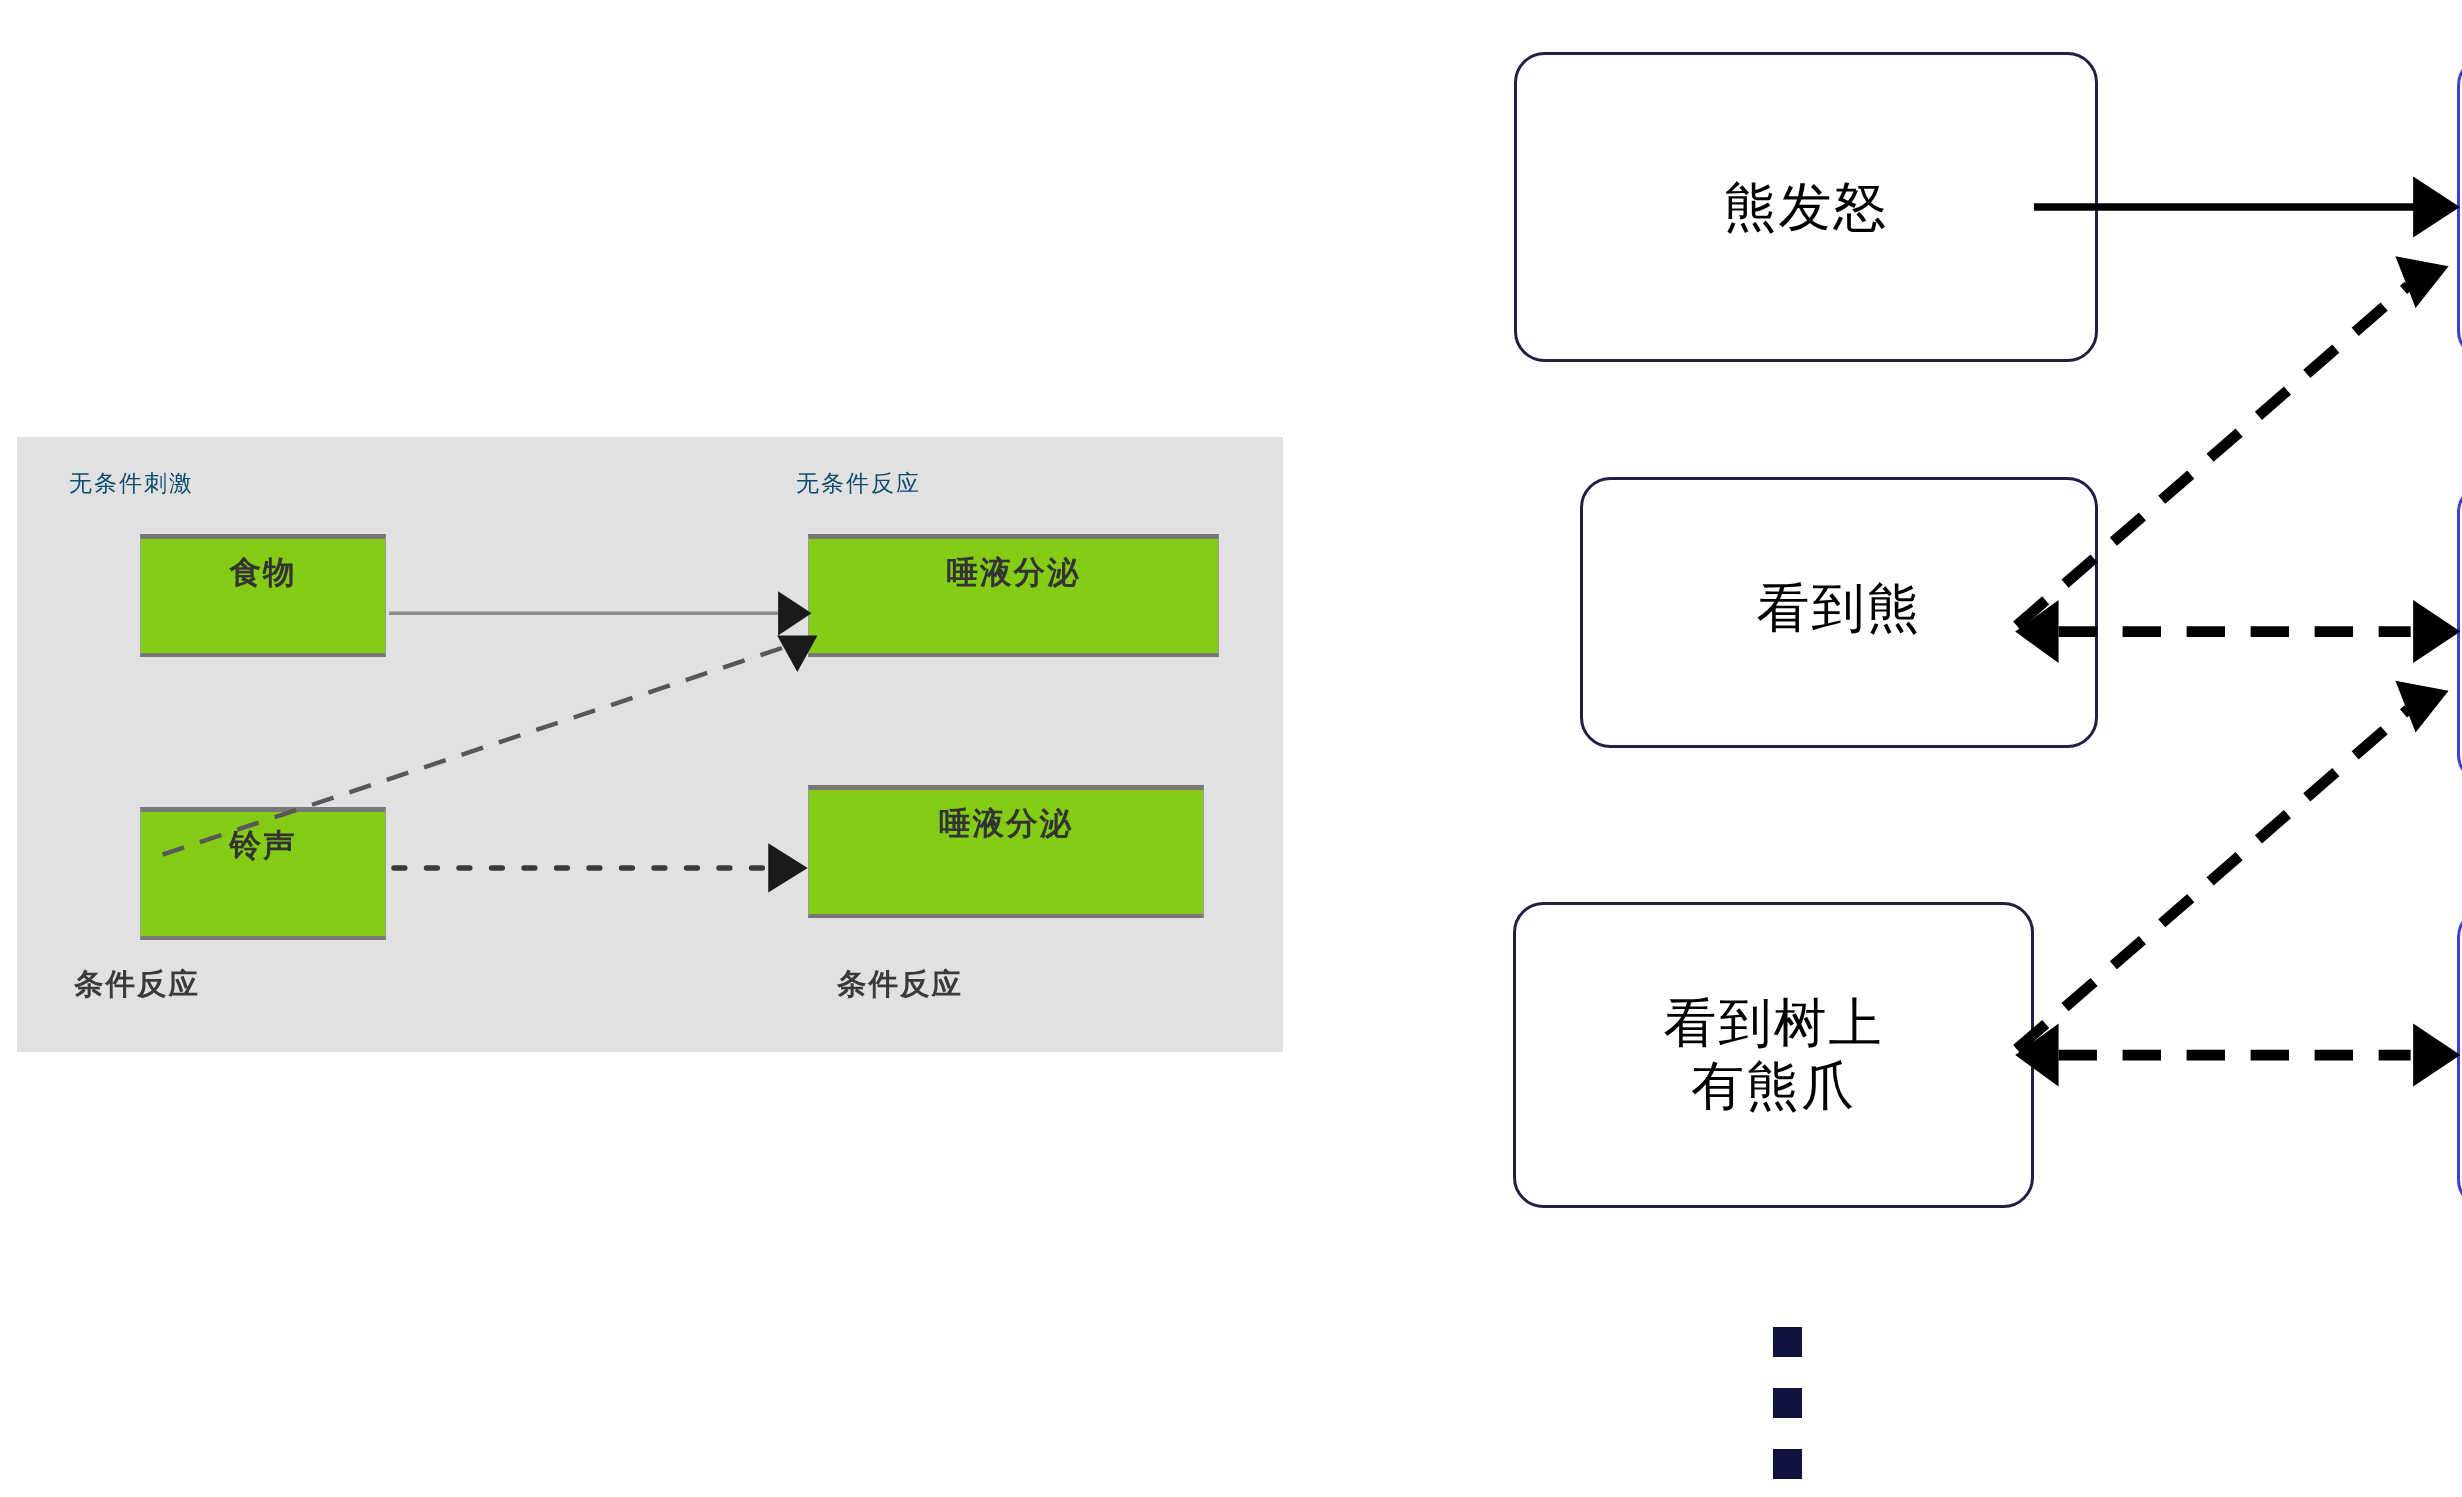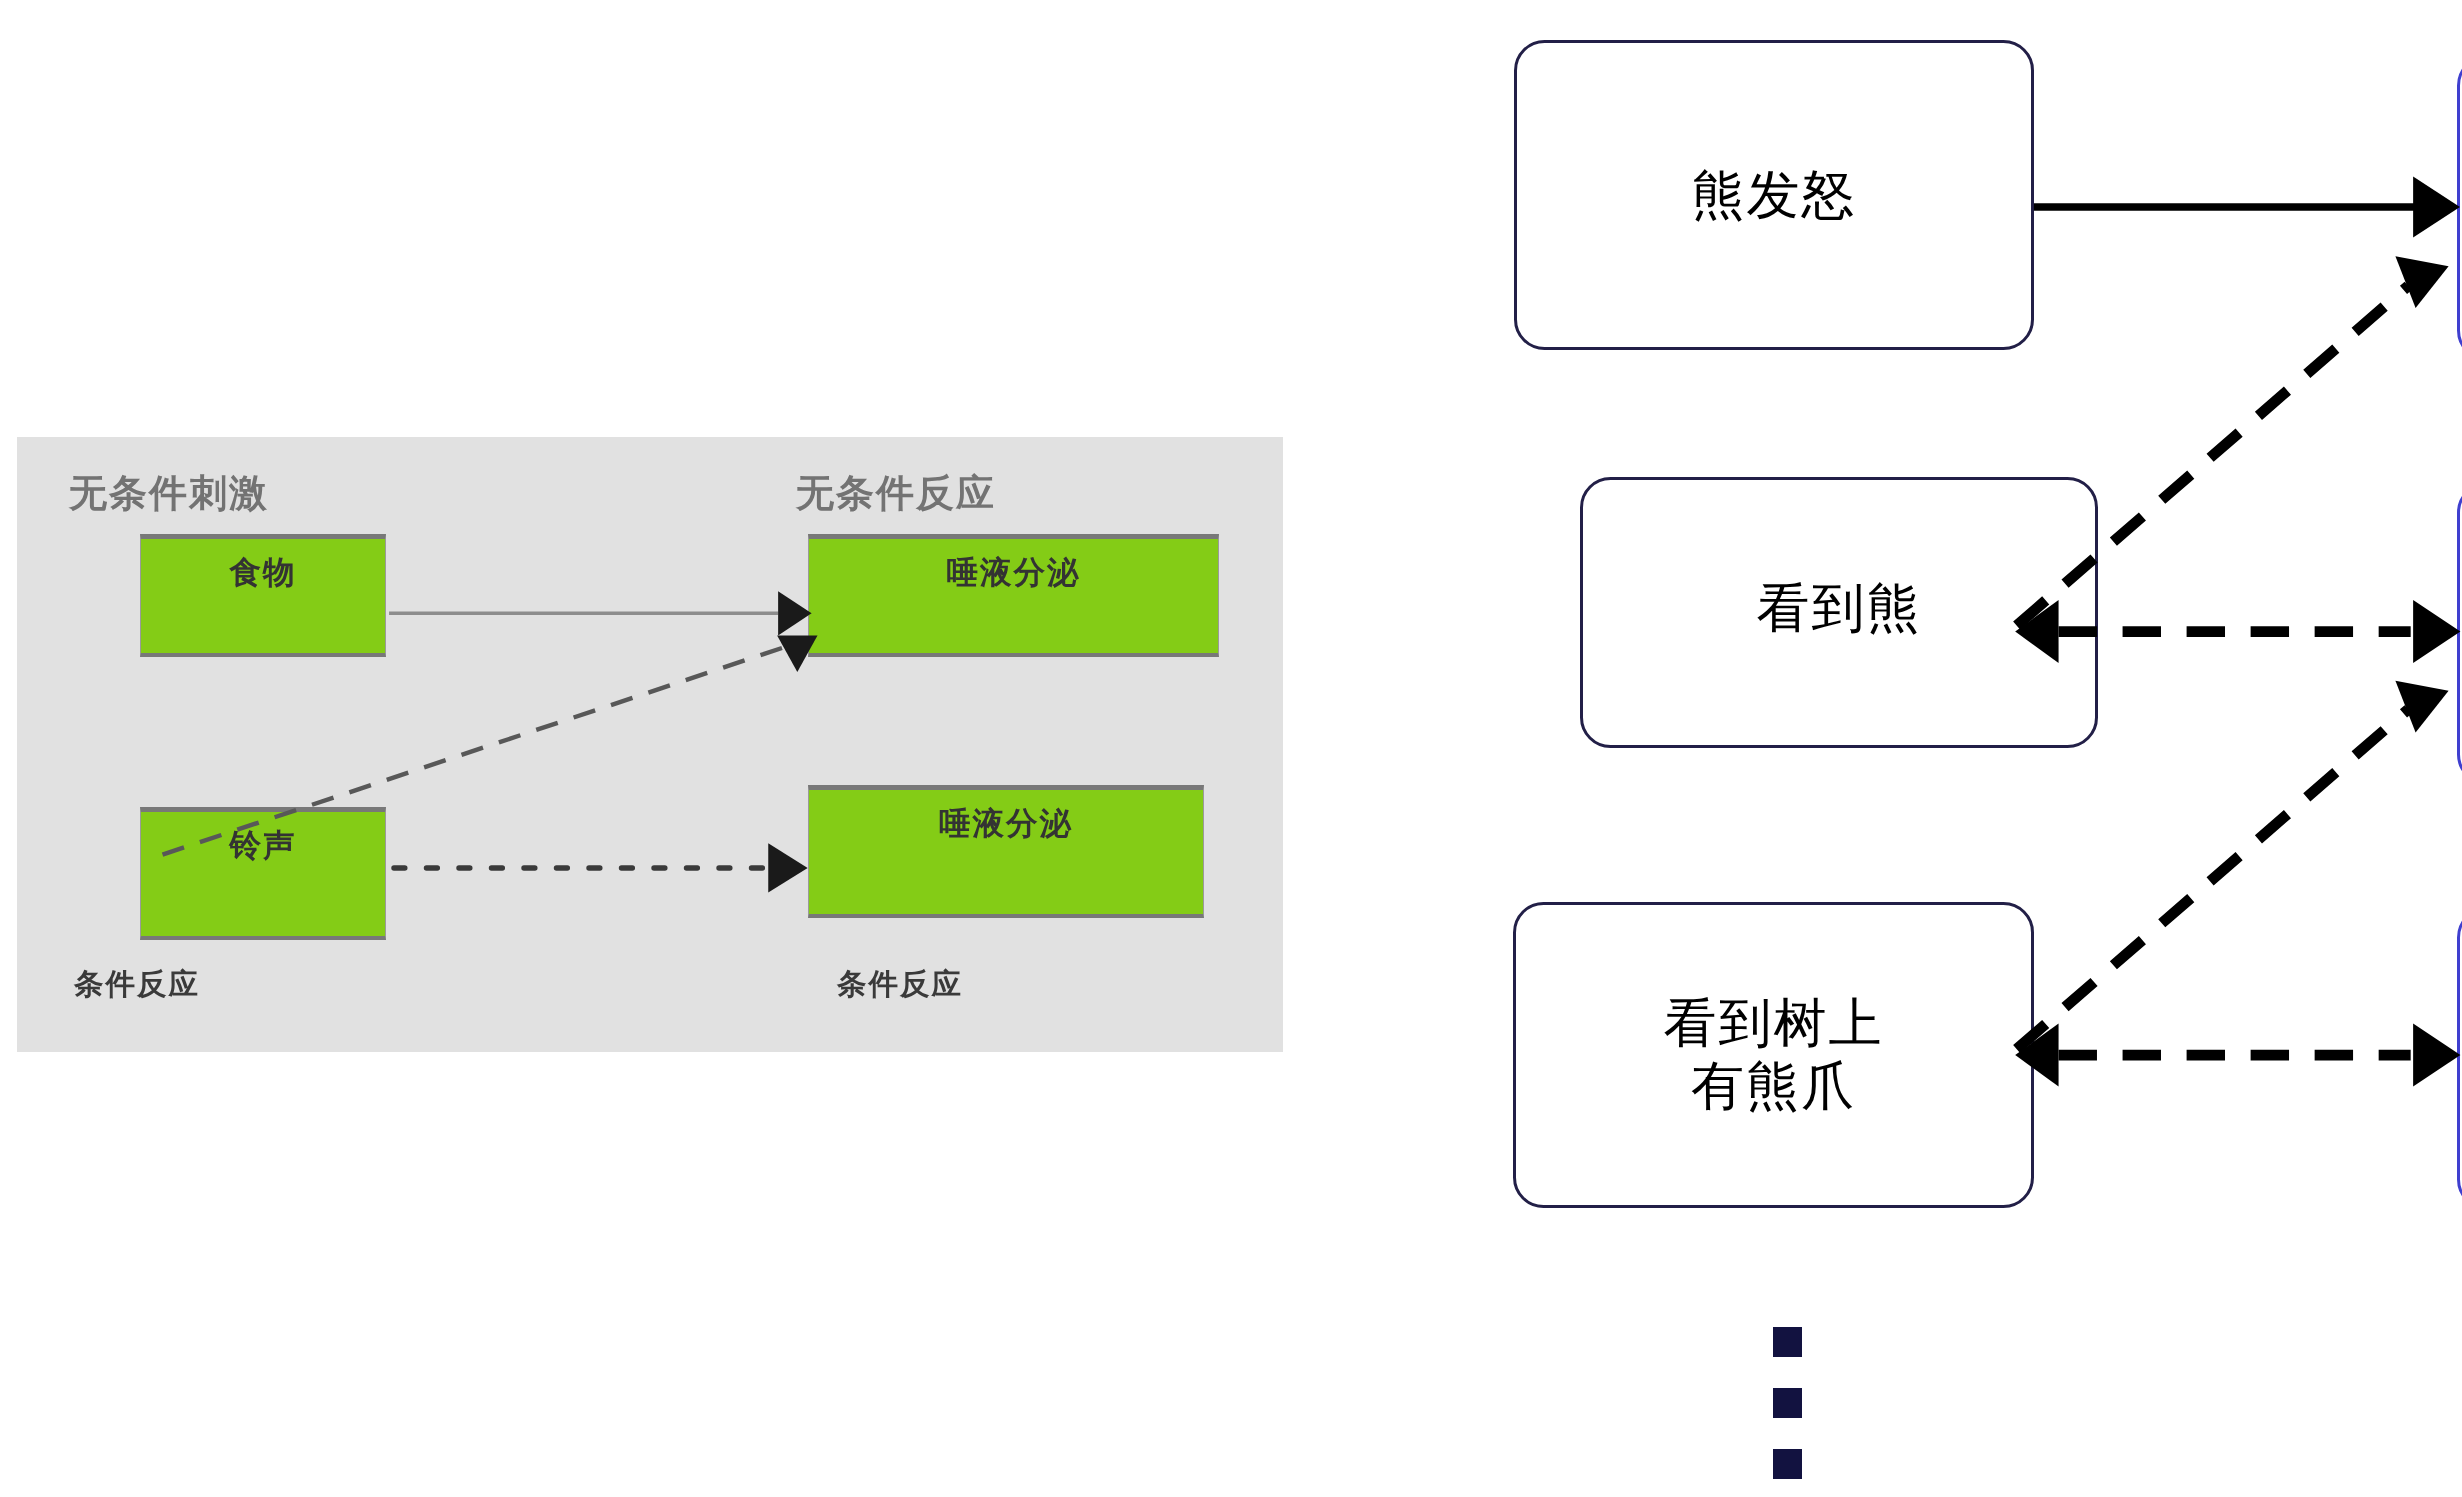--- a/index.html
+++ b/index.html
@@ -2,21 +2,21 @@
 <html style="font-size:7.9px"><head>
 <meta charset="utf-8">
 <style>
   html,body{margin:0;padding:0;background:#fff;}
   body{width:3306px;height:1498px;position:relative;overflow:hidden;
        font-family:"Liberation Sans","DejaVu Sans",sans-serif;}
 
   
   #pavlov-panel{position:absolute;left:17px;top:437px;width:1266px;height:615px;
                 background:#e1e1e1;}
-  .pv-head{position:absolute;font-size:38px;color:#737373;font-weight:700;
+  .pv-head{position:absolute;font-size:23px;color:#0c4a6e;font-weight:400;
            letter-spacing:2px;white-space:nowrap;}
   #pv-head-us{left:69px;top:468px;}
   #pv-head-ur{left:796px;top:468px;}
   .pv-foot{position:absolute;font-size:29.5px;color:#3a3a3a;font-weight:700;
            letter-spacing:2px;white-space:nowrap;}
   #pv-foot-cs{left:74px;top:965px;}
   #pv-foot-cr{left:837px;top:965px;font-family:Liberation Serif, serif;}
 
   .pv-box{position:absolute;background:#84cc16;box-sizing:border-box;
           border:1.5px solid #9a9a9a;border-top:5.4px solid #787878;
@@ -34,21 +34,21 @@
 
   
   .node{position:absolute;box-sizing:border-box;background:#fff;
         border-radius:30.5px;display:flex;align-items:center;
         justify-content:center;text-align:center;}
   .node.nv-left{border:3.9px solid #221f47;}
   .node.nv-right{border:3.9px solid #3f3fcf;}
   .node-label{font-size:53px;color:#000;font-weight:400;
               letter-spacing:2px;line-height:1.18;}
 
-  #node-bear-angry {left:1514px; top:40px;  width:520px; height:310px;}
+  #node-bear-angry {left:1514px; top:52px;  width:584px; height:310px;}
   #node-see-bear   {left:1580px; top:477px;  width:518px; height:271px;font-family:Liberation Mono, monospace;}
   #node-claw       {left:1513px; top:902px; width:521px; height:306px;}
   #node-reward     {left:2457px; top:55px;  width:492px; height:306px;}
   #node-vsp        {left:2457px; top:482px;  width:492px; height:303px;}
   #node-vs         {left:2457px; top:907px; width:492px; height:303px;}
 
   #rl-svg{position:absolute;left:0;top:0;width:3306px;height:1498px;
           pointer-events:none;}
 
   .vdot{position:absolute;width:28.6px;height:29.5px;}

